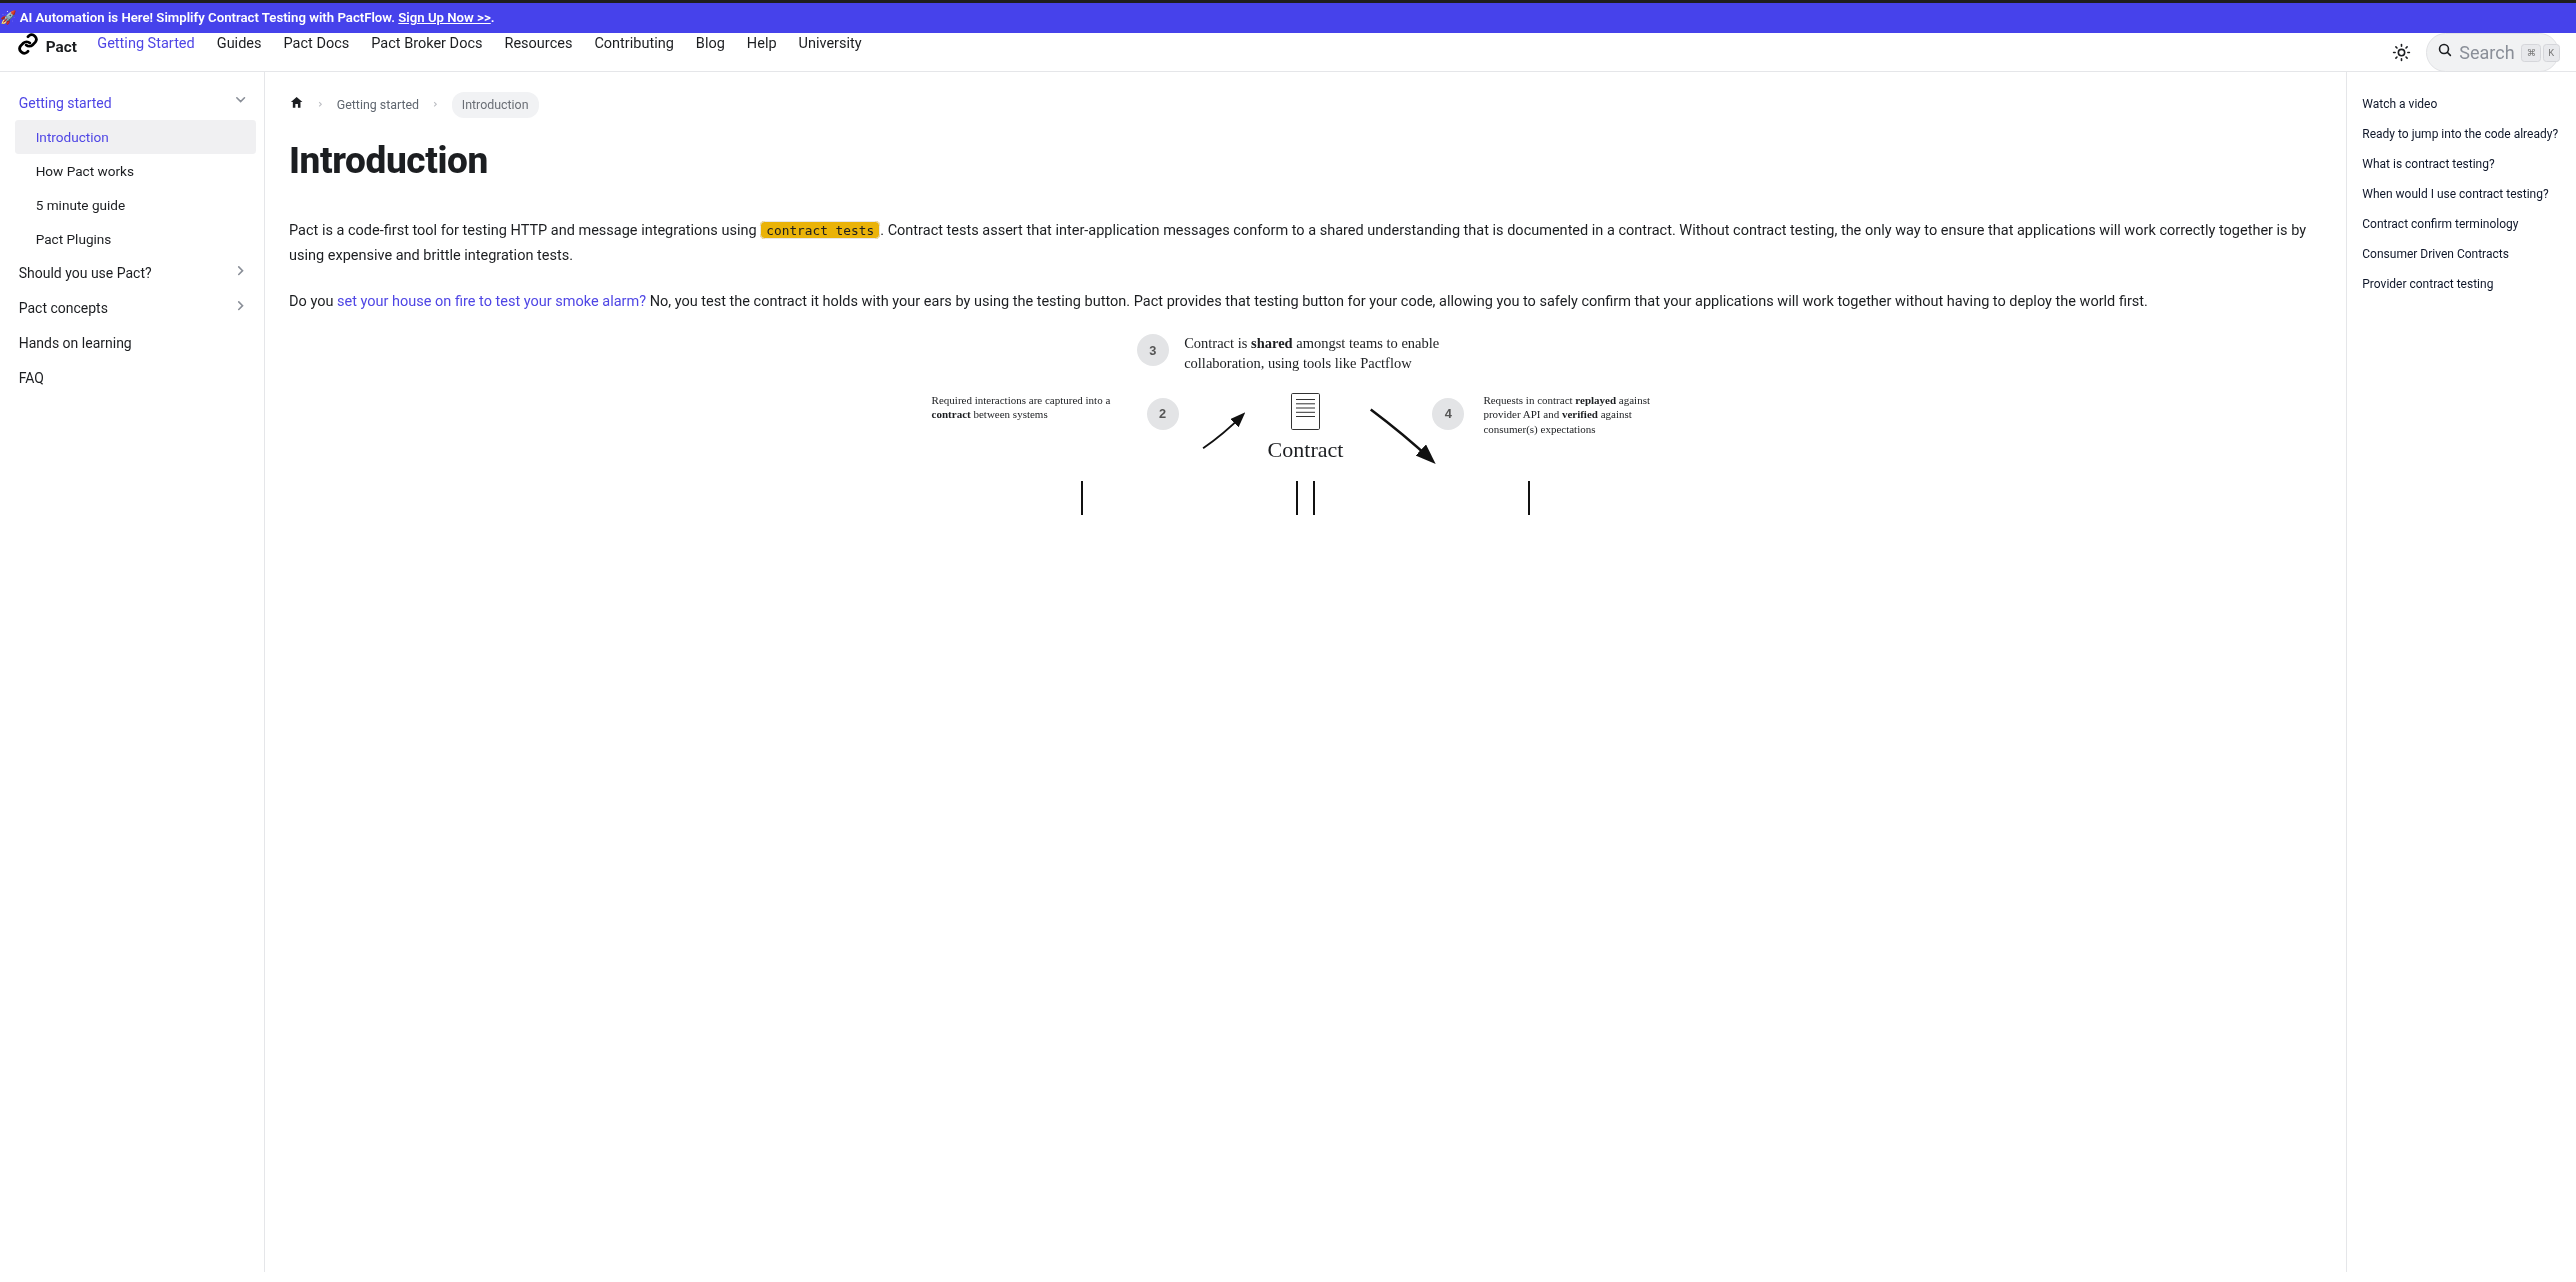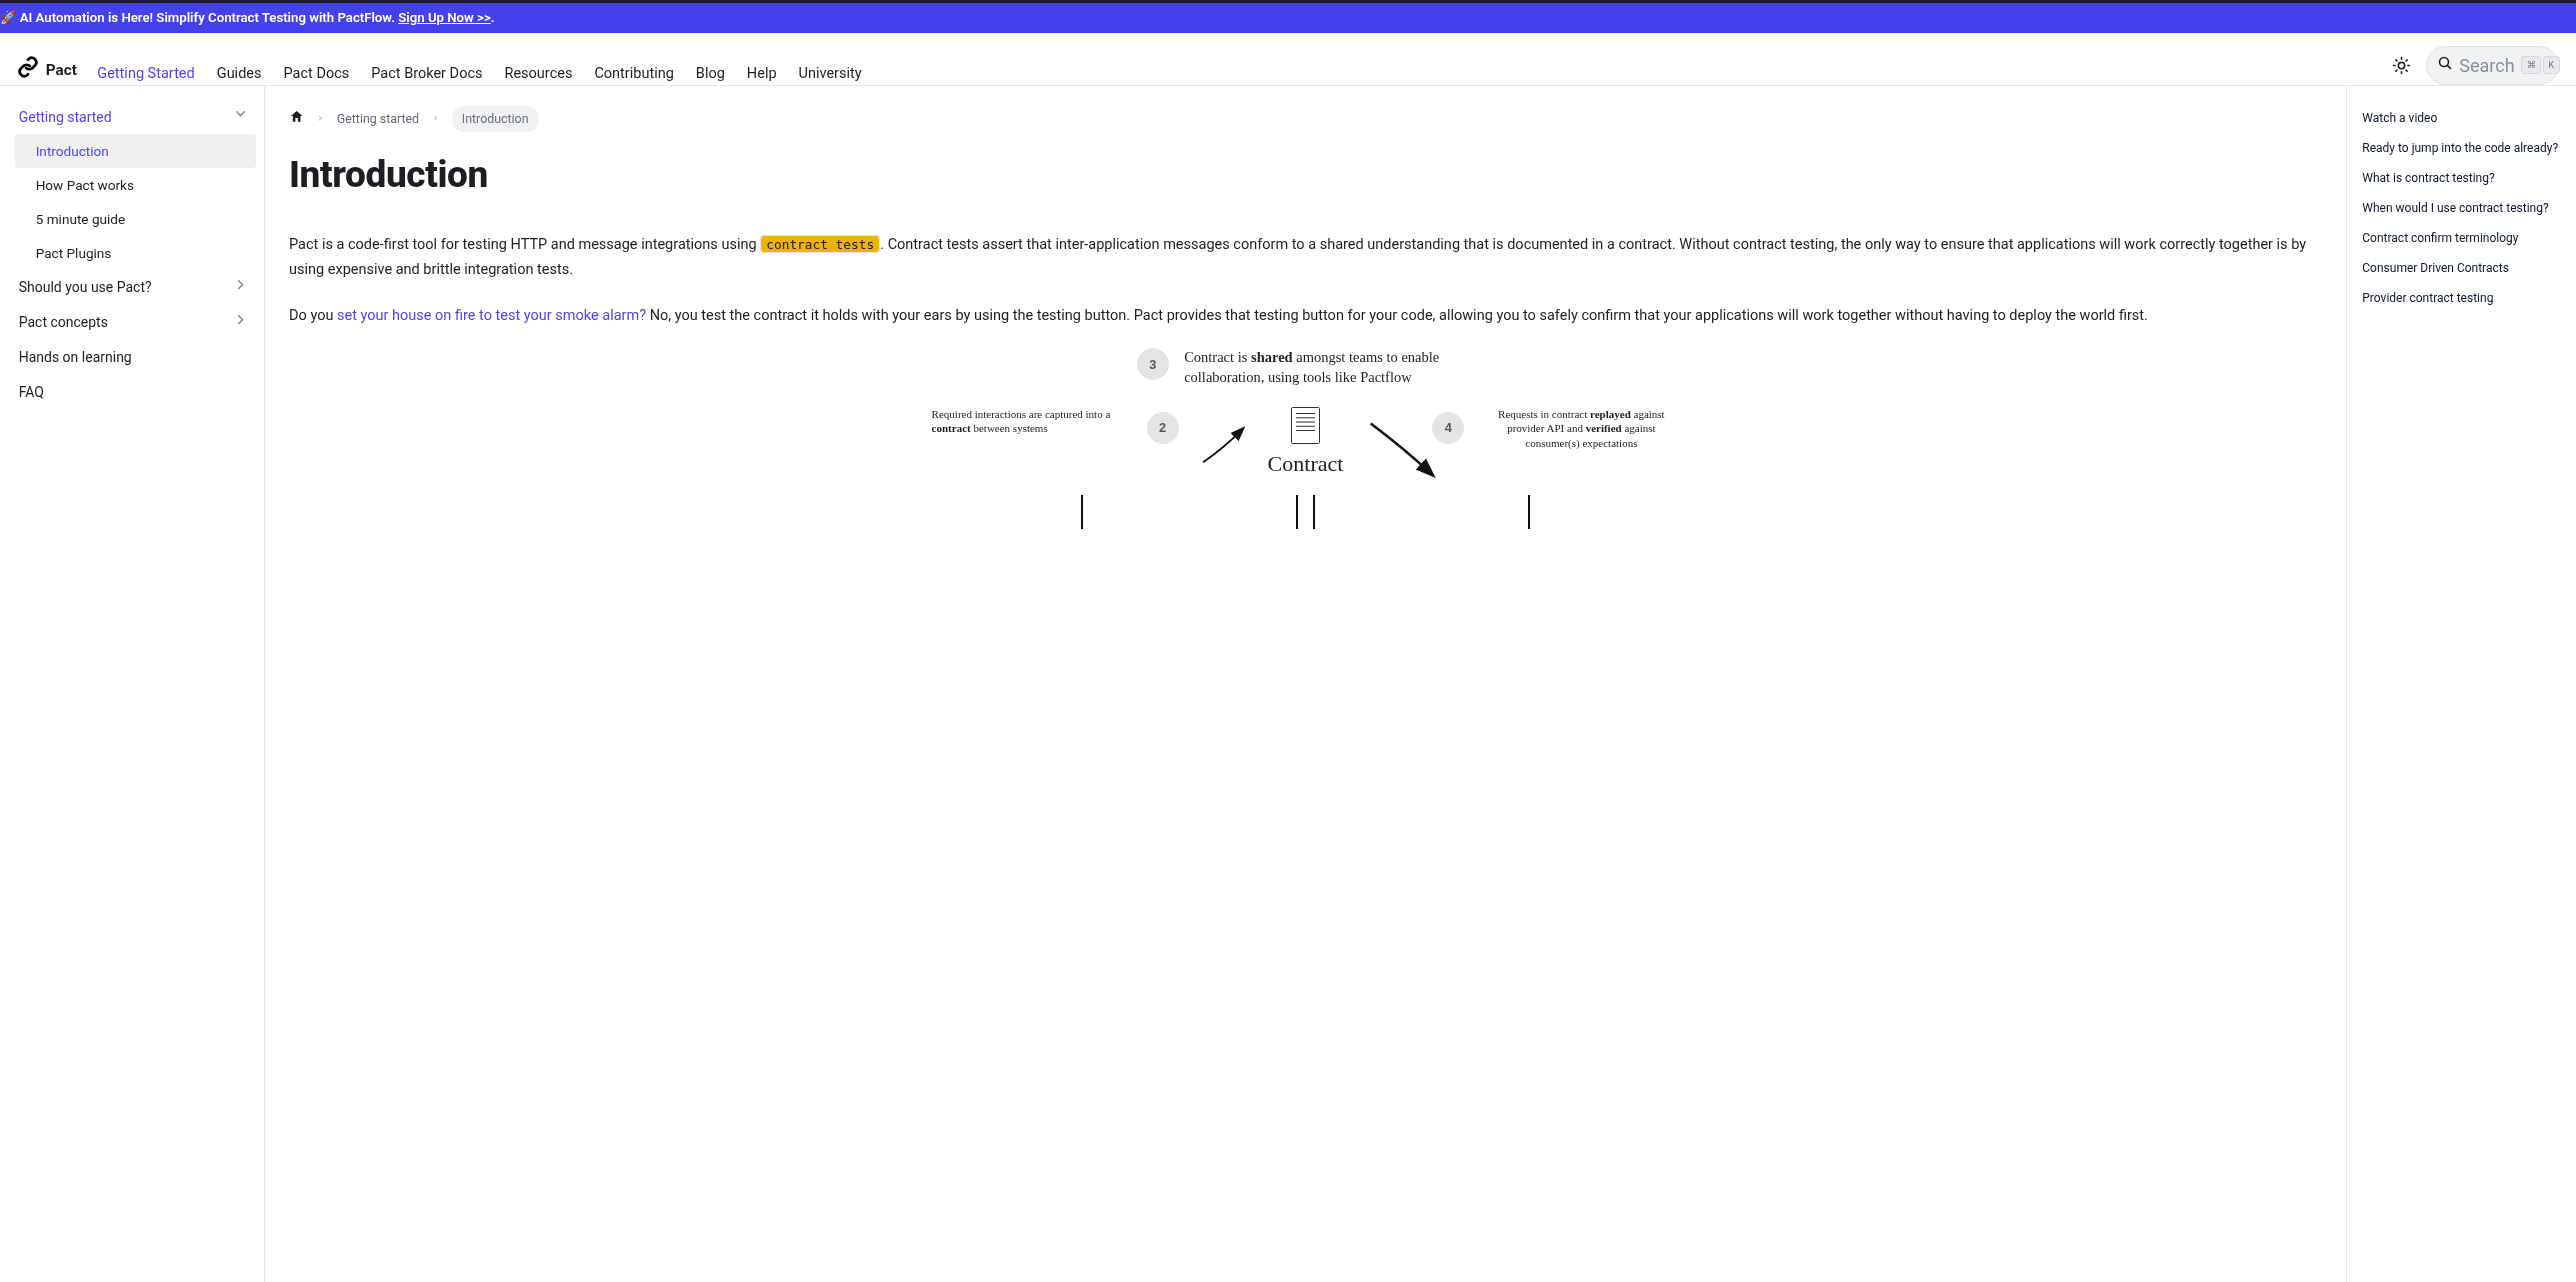--- a/index.html
+++ b/index.html
@@ -27,22 +27,22 @@
     text-align: left;
     padding: 5.1px 0;
     font-size: 13.2px;
     font-weight: 600;
     border-top: 3.4px solid #1e1e1e;
   }
   .banner a { color: #fff; text-decoration: underline; }
   
   .header {
     display: flex;
-    align-items: flex-end;
-    height: 53px;
+    align-items: flex-start;
+    height: 39px;
     padding: 0 17px;
     border-bottom: 0.9px solid var(--border);
   }
   .logo-group { display: flex; align-items: center; gap: 6.8px; font-weight: 700; font-size: 15.3px; margin-right: 20.4px; }
   .nav { display: flex; gap: 22px; flex: 1; }
   .nav-item { font-size: 14.5px; cursor: pointer; color: var(--text); }
   .nav-item.active { color: var(--accent); }
   .header-right { display: flex; align-items: center; gap: 15.3px; }
   .theme-btn { cursor: pointer; display:flex; align-items:center; }
   .search-box {
@@ -89,21 +89,21 @@
   .content a { color: var(--accent); text-decoration: none; }
   .ext-icon { font-size: 12px; }
 
   
   .diagram { background: #fff; border: 0; margin-top: 8.5px; position: relative; font-family: Georgia, 'Times New Roman', serif; }
   .diagram-top { display:flex; justify-content:center; align-items:flex-start; gap:15.3px; margin-bottom: 5.1px; }
   .step-badge { width: 32px; height: 32px; border-radius: 50%; background: #e3e4e6; display:flex; align-items:center; justify-content:center; font-weight: 700; color:#555; font-family: -apple-system, sans-serif; font-size:12.8px; }
   .diagram-row { display:flex; align-items:flex-start; justify-content:center; gap: 19px; }
   .diag-side-text { width: 196px; font-size: 11px; line-height: 1.35; }
   .diag-side-text.left { text-align: left; }
-  .diag-side-text.right { text-align: center; }
+  .diag-side-text.right { text-align: left; }
   .contract-block { text-align:center; }
   .contract-label { font-size: 22px; font-family: Georgia, serif; margin-top: 3.4px; }
   .doc-icon { width: 29px; height: 37px; border: 1.7px solid #333; border-radius: 1.7px; margin: 0 auto; position:relative; }
   .doc-icon::before { content:""; position:absolute; top:5.1px; left:4.3px; right:4.3px; height:1.7px; background:#333; box-shadow: 0 4.3px 0 #333, 0 8.5px 0 #333, 0 12.8px 0 #333, 0 17px 0 #333; }
   .stems { display:flex; justify-content:center; gap: 213px; margin-top: 5.1px; }
   .stem { width:1.7px; height: 34px; background:#111; }
 
   
   .toc {
     width: var(--right-width); min-width: var(--right-width);

